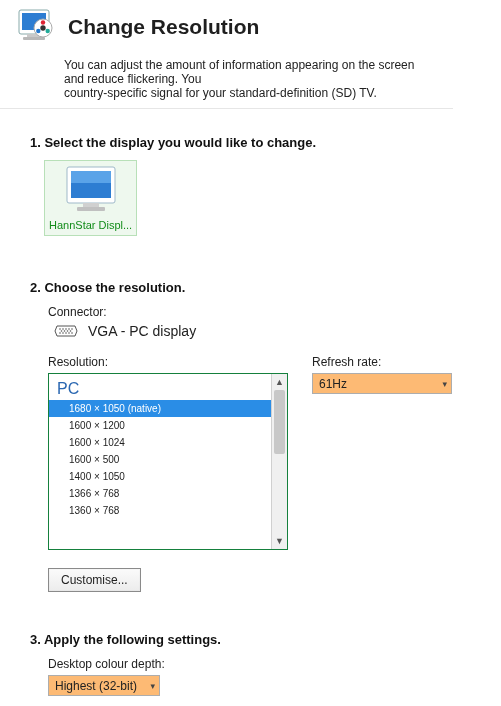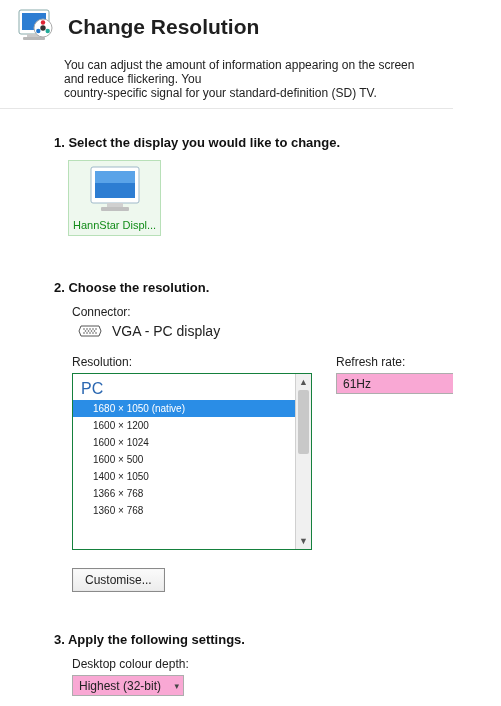--- a/index.html
+++ b/index.html
@@ -42,21 +42,20 @@
   }
   .hr {
     height: 1px;
     background: #e6e6e6;
     margin: 0;
   }
 
   
   .content {
     padding: 10px 10px 10px 30px;
-    margin-left: 24px;
   }
   .step-title {
     font-size: 13px;
     font-weight: 700;
     color: #111;
     margin: 16px 0 10px 0;
   }
   .indent { padding-left: 18px; }
 
   
@@ -150,21 +149,21 @@
     color: #fff;
   }
 
   
   .dropdown {
     display:inline-flex;
     align-items:center;
     justify-content:space-between;
     height:21px;
     border:1px solid #adadad;
-    background:#f9a8d4;
+    background:#fdba74;
     padding:0 4px 0 6px;
     font-size:12px;
     gap:12px;
   }
   .dd-refresh { width: 140px; margin-top:0; }
   .dd-depth { width: 112px; }
   .dd-caret {
     font-size:9px; color:#444;
   }
 

